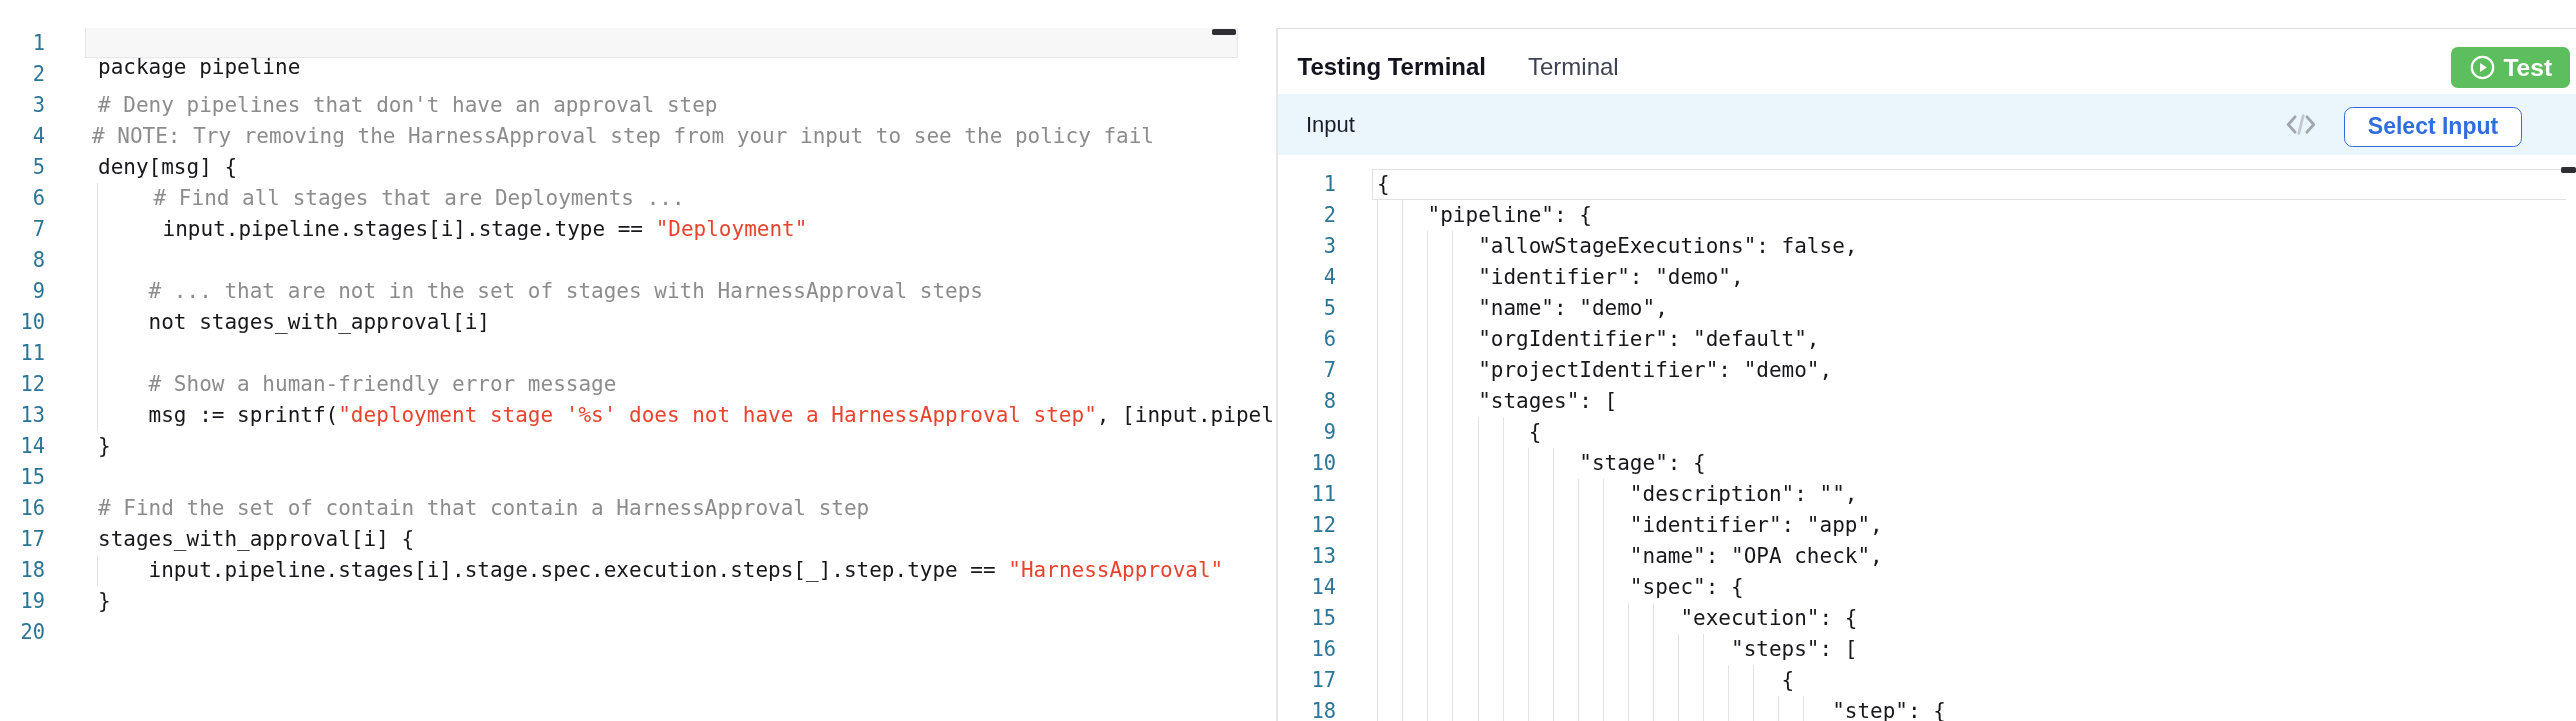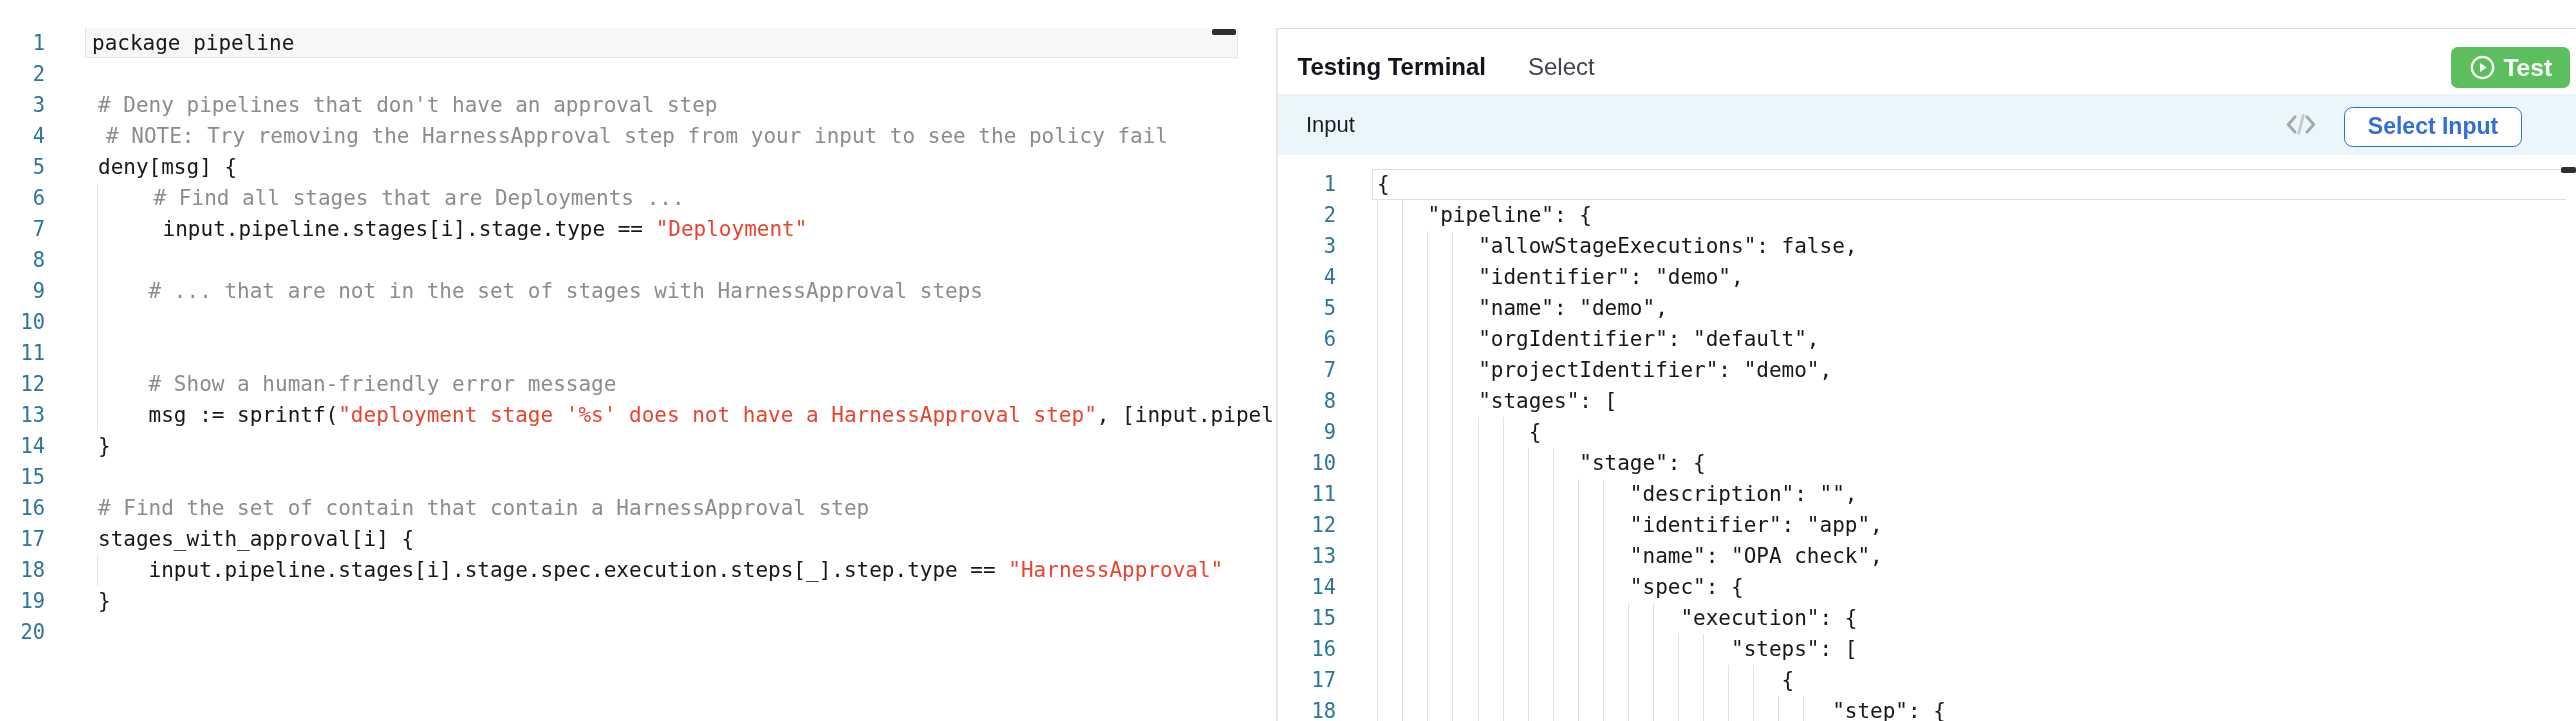--- a/index.html
+++ b/index.html
@@ -73,47 +73,47 @@
 </style>
 </head>
 <body>
 
 <div class="abs top-border"></div>
 <div class="abs panel-divider"></div>
 
 <div class="editor" id="policy-editor" style="left:0;top:28px;width:1276px;height:694px">
   <div class="abs cur-line-left"></div>
   <div id="policy-lines">
-      <div class="line"><span class="ln" style="width: 45px;">1</span><span class="code" style="left: 92px;"><span>package pipeline</span></span></div>
+      <div class="line"><span class="ln" style="width: 45px;">1</span><span class="code" style="left: 98px; margin-top: 24px;"><span>package pipeline</span></span></div>
       <div class="line"><span class="ln" style="width: 45px;">2</span><span class="code" style="left: 98px;"></span></div>
       <div class="line"><span class="ln" style="width: 45px;">3</span><span class="code" style="left: 98px;"><span class="comment"># Deny pipelines that don't have an approval step</span></span></div>
-      <div class="line"><span class="ln" style="width: 45px;">4</span><span class="code" style="left: 106px;"><span class="comment"># NOTE: Try removing the HarnessApproval step from your input to see the policy fail</span></span></div>
+      <div class="line"><span class="ln" style="width: 45px;">4</span><span class="code" style="left: 92px;"><span class="comment"># NOTE: Try removing the HarnessApproval step from your input to see the policy fail</span></span></div>
       <div class="line"><span class="ln" style="width: 45px;">5</span><span class="code" style="left: 98px;"><span>deny[msg] {</span></span></div>
       <div class="line"><span class="ln" style="width: 45px;">6</span><span class="guide" style="left: 97px;"></span><span class="code" style="left: 103px;"><span class="comment">    # Find all stages that are Deployments ...</span></span></div>
       <div class="line"><span class="ln" style="width: 45px;">7</span><span class="guide" style="left: 97px;"></span><span class="code" style="left: 112px;"><span>    input.pipeline.stages[i].stage.type == </span><span class="string">"Deployment"</span></span></div>
       <div class="line"><span class="ln" style="width: 45px;">8</span><span class="guide" style="left: 97px;"></span><span class="code" style="left: 98px;"></span></div>
       <div class="line"><span class="ln" style="width: 45px;">9</span><span class="guide" style="left: 97px;"></span><span class="code" style="left: 98px;"><span class="comment">    # ... that are not in the set of stages with HarnessApproval steps</span></span></div>
-      <div class="line"><span class="ln" style="width: 45px;">10</span><span class="guide" style="left: 97px;"></span></div>
+      <div class="line"><span class="ln" style="width: 45px;">10</span><span class="guide" style="left: 97px;"></span><span class="code" style="left: 98px;"><span>    not stages_with_approval[i]</span></span></div>
       <div class="line"><span class="ln" style="width: 45px;">11</span><span class="guide" style="left: 97px;"></span><span class="code" style="left: 98px;"></span></div>
       <div class="line"><span class="ln" style="width: 45px;">12</span><span class="guide" style="left: 97px;"></span><span class="code" style="left: 98px;"><span class="comment">    # Show a human-friendly error message</span></span></div>
       <div class="line"><span class="ln" style="width: 45px;">13</span><span class="guide" style="left: 97px;"></span><span class="code" style="left: 98px;"><span>    msg := sprintf(</span><span class="string">"deployment stage '%s' does not have a HarnessApproval step"</span><span>, [input.pipel</span></span></div>
       <div class="line"><span class="ln" style="width: 45px;">14</span><span class="code" style="left: 98px;"><span>}</span></span></div>
       <div class="line"><span class="ln" style="width: 45px;">15</span><span class="code" style="left: 98px;"></span></div>
       <div class="line"><span class="ln" style="width: 45px;">16</span><span class="code" style="left: 98px;"><span class="comment"># Find the set of contain that contain a HarnessApproval step</span></span></div>
       <div class="line"><span class="ln" style="width: 45px;">17</span><span class="code" style="left: 98px;"><span>stages_with_approval[i] {</span></span></div>
       <div class="line"><span class="ln" style="width: 45px;">18</span><span class="guide" style="left: 97px;"></span><span class="code" style="left: 98px;"><span>    input.pipeline.stages[i].stage.spec.execution.steps[_].step.type == </span><span class="string">"HarnessApproval"</span></span></div>
       <div class="line"><span class="ln" style="width: 45px;">19</span><span class="code" style="left: 98px;"><span>}</span></span></div>
       <div class="line"><span class="ln" style="width: 45px;">20</span><span class="code" style="left: 98px;"></span></div>
     </div>
 </div>
 <div class="abs collapse-dash" style="left:1212px;top:29px;width:24px;height:6px"></div>
 
 <div class="abs tabs-row">
   <div class="tab active">Testing Terminal</div>
-  <div class="tab">Select</div>
+  <div class="tab">Terminal</div>
 </div>
 <div class="abs tab-underline"></div>
 
 <button class="abs test-btn">
   <span style="display:flex">
     <svg width="27" height="27" viewBox="0 0 24 24">
       <circle cx="12" cy="12" r="9.5" fill="none" stroke="#ffffff" stroke-width="2"></circle>
       <path d="M9.8 8.1 L15.8 12 L9.8 15.9 Z" fill="#ffffff"></path>
     </svg>
   </span>

